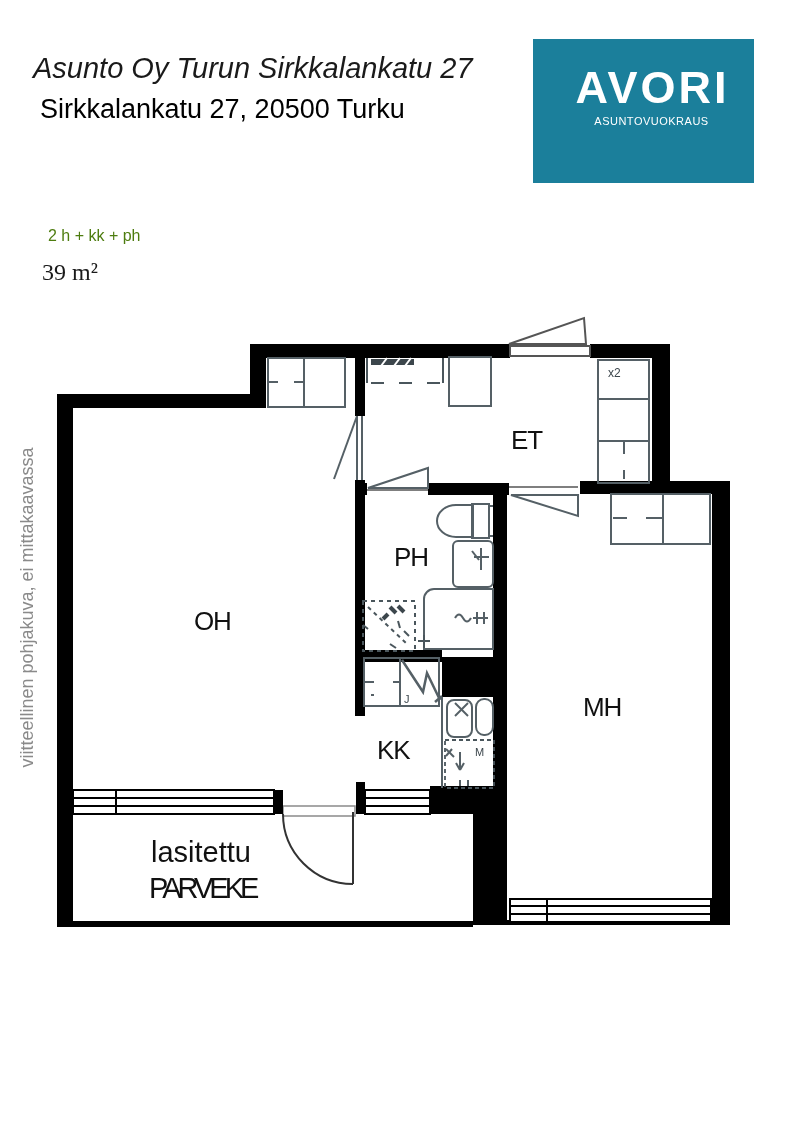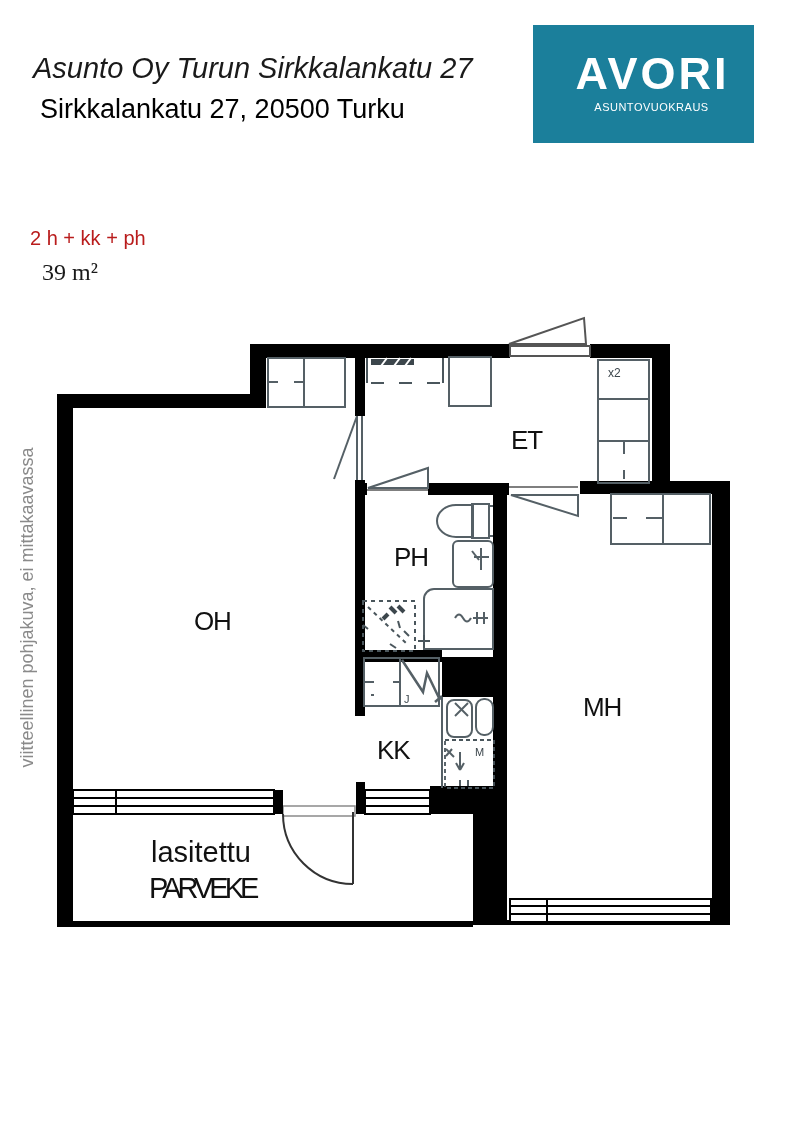--- a/index.html
+++ b/index.html
@@ -1,22 +1,22 @@
 <!DOCTYPE html>
 <html><head>
 <meta charset="utf-8">
 <style>
   html,body{margin:0;padding:0;background:#ffffff;width:794px;height:1123px;overflow:hidden;}
   body{font-family:"Liberation Sans", sans-serif;position:relative;}
   .title{position:absolute;left:33px;top:52px;font-size:29px;color:#1a1a1a;font-style:italic;}
   .subtitle{position:absolute;left:40px;top:94px;font-size:27px;color:#000000;}
-  .logo{position:absolute;left:533px;top:25px;width:221px;height:118px;background:#1b7f9b;}
+  .logo{position:absolute;left:533px;top:39px;width:221px;height:144px;background:#1b7f9b;}
   .logo .avori{position:absolute;left:18px;right:0;top:23px;text-align:center;color:#ffffff;font-size:45px;font-weight:bold;letter-spacing:3px;}
   .logo .sub{position:absolute;left:16px;right:0;top:76px;text-align:center;color:#ffffff;font-size:11px;letter-spacing:0.5px;font-weight:normal;}
-  .info1{position:absolute;left:30px;top:227px;font-size:20px;color:#b91c1c;}
+  .info1{position:absolute;left:48px;top:227px;font-size:16px;color:#4d7c0f;}
   .info2{position:absolute;left:42px;top:259px;font-size:24px;color:#1a1a1a;font-family:Liberation Serif, serif;}
   .vtext{position:absolute;left:-153px;top:597px;width:360px;color:#8a8a8a;font-size:18px;transform:rotate(-90deg);transform-origin:center center;text-align:center;}
   svg{position:absolute;left:0;top:0;}
 </style>
 </head>
 <body>
 
 <div class="title">Asunto Oy Turun Sirkkalankatu 27</div>
 
 <div class="subtitle">Sirkkalankatu 27, 20500 Turku</div>

